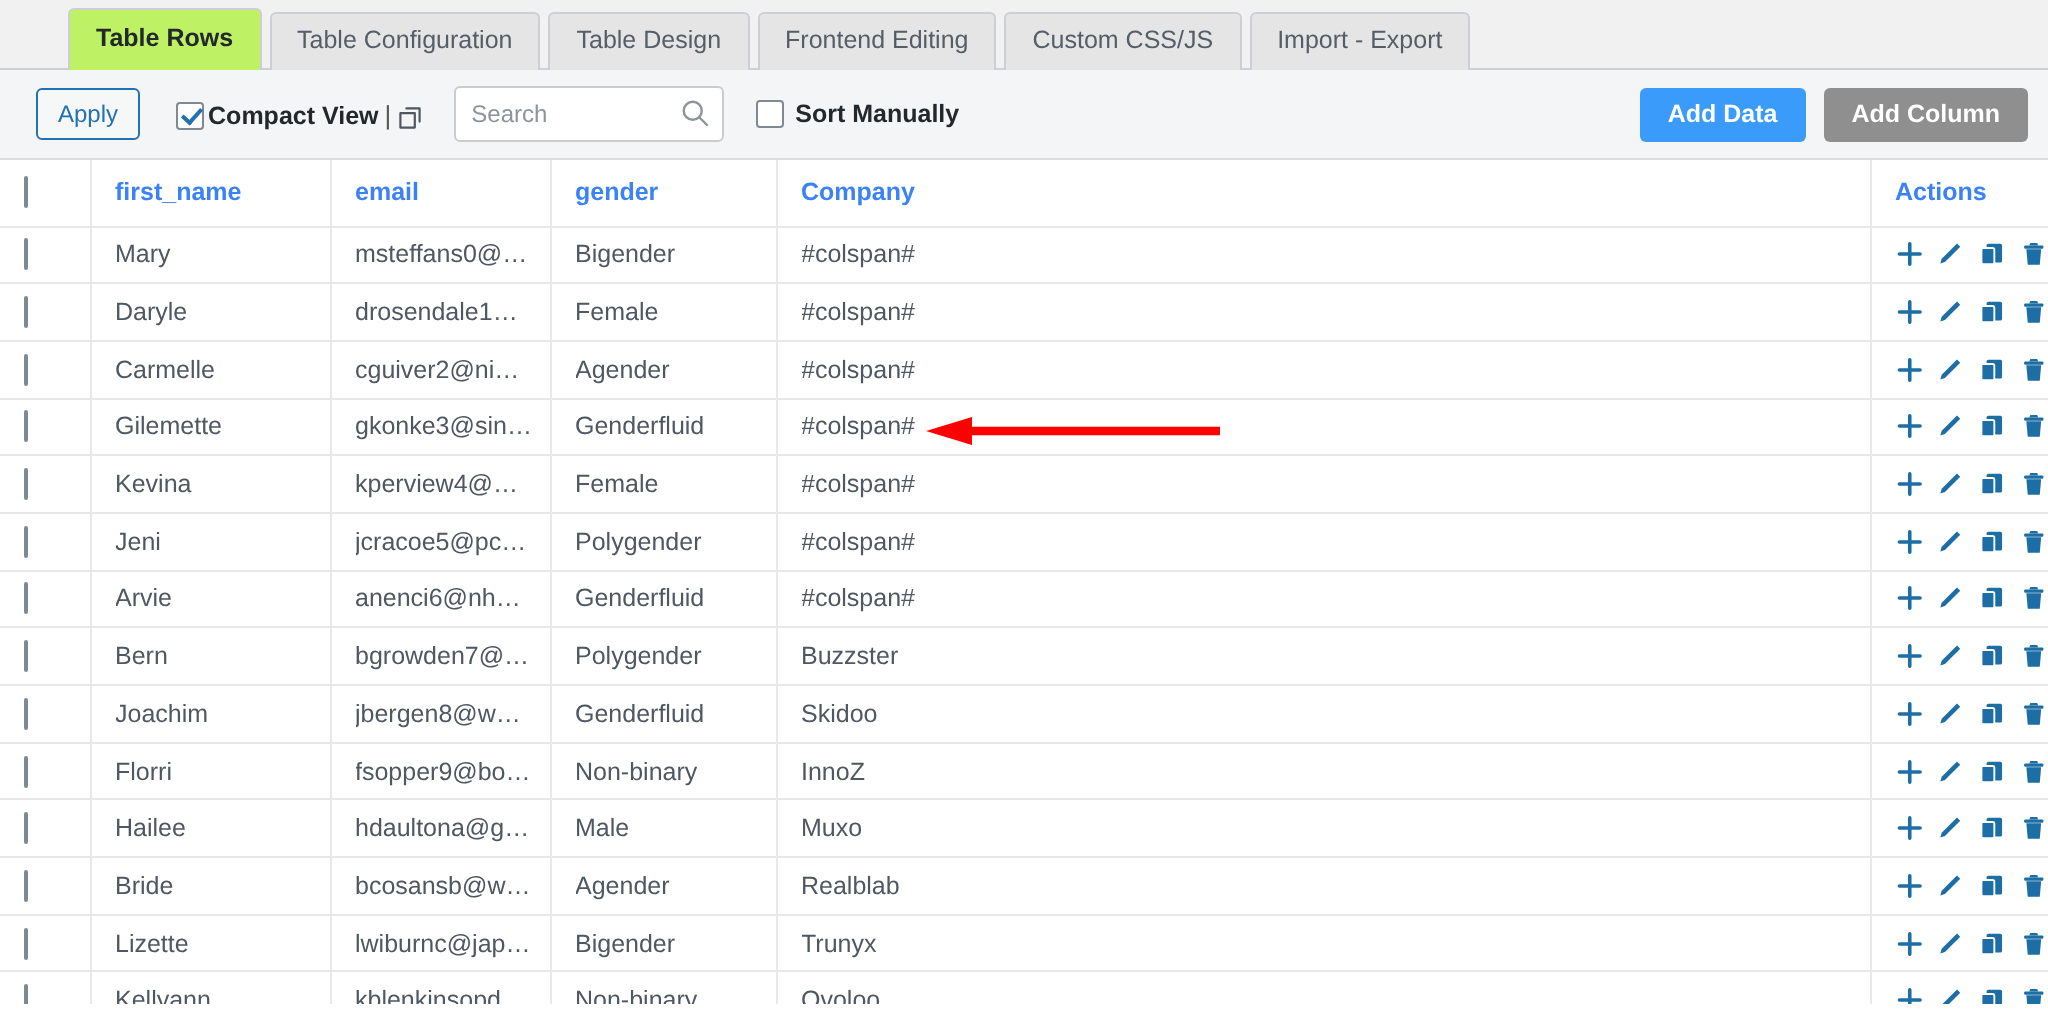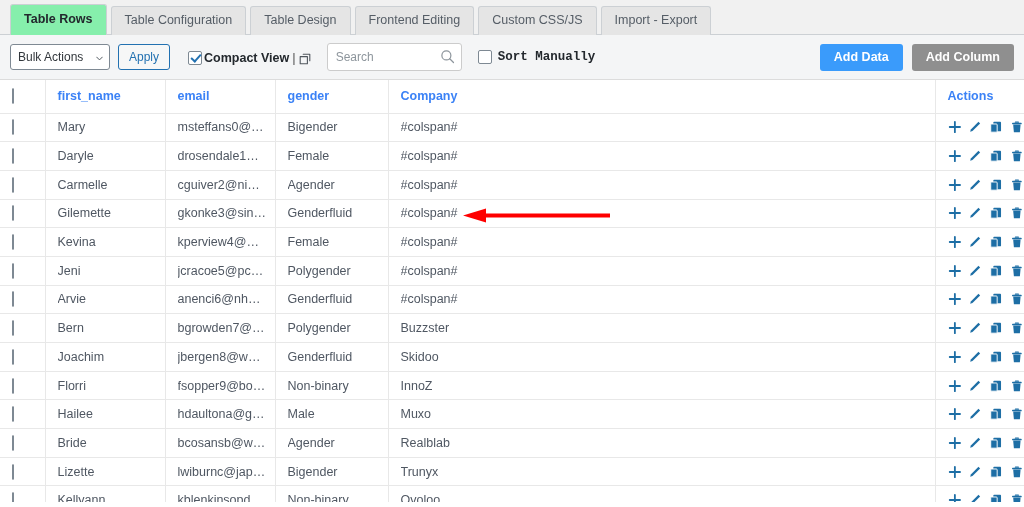--- a/index.html
+++ b/index.html
@@ -32,28 +32,29 @@
     border: 1px solid #ccd0d4;
     border-bottom: none;
     border-radius: 3px 3px 0 0;
     margin-right: 4px;
     white-space: nowrap;
     cursor: pointer;
     position: relative;
     top: 1px;
   }
   .tab.active {
-    background: #86efac;
+    background: #bef264;
     color: #23282d;
     font-weight: bold;
     height: 31px;
     line-height: 29px;
     border-color: #ccd0d4;
     top: 1px;
     z-index: 3;
+    margin-left: 24px;
   }
 
   
   .toolbar {
     position: relative;
     height: 45px;
     background: #f4f5f6;
     border-bottom: 1px solid #dcdcdc;
     display: flex;
     align-items: center;
@@ -150,21 +151,20 @@
     margin-left: 16px;
     display: flex;
     align-items: center;
     gap: 6px;
   }
   .sort-grp .lbl {
     font-size: 12.5px;
     font-weight: bold;
     color: #23282d;
     cursor: pointer;
-    font-family: Liberation Mono, monospace;
   }
   .tb-right {
     margin-left: auto;
     display: flex;
     align-items: center;
     gap: 9px;
   }
   .btn-solid {
     height: 27px;
     padding: 0 14px;
@@ -256,26 +256,20 @@
   <div class="tab active"><span>Table Rows</span></div>
   <div class="tab"><span>Table Configuration</span></div>
   <div class="tab"><span>Table Design</span></div>
   <div class="tab"><span>Frontend Editing</span></div>
   <div class="tab"><span>Custom CSS/JS</span></div>
   <div class="tab"><span>Import - Export</span></div>
 </div>
 
 <div class="toolbar">
 
-  <div class="select-wrap">
-    <span>Bulk Actions</span>
-    <svg class="caret" viewBox="0 0 10 10">
-      <path d="M1 3 L5 7 L9 3" fill="none" stroke="#50575e" stroke-width="1.4" stroke-linecap="round" stroke-linejoin="round"></path>
-    </svg>
-  </div>
 
   <button class="btn-apply">Apply</button>
 
   <div class="compact-grp">
     <span class="cb checked"></span>
     <span class="lbl">Compact View</span>
     <span class="pipe">|</span>
     <svg class="ext-icon" viewBox="0 0 12 12">
       <path d="M4.2 1.2 H10.8 V7.8" fill="none" stroke="#50575e" stroke-width="1.1" stroke-linecap="round" stroke-linejoin="round"></path>
       <rect x="1.2" y="3.6" width="7.2" height="7.2" fill="none" stroke="#50575e" stroke-width="1.1" stroke-linejoin="round"></rect>

